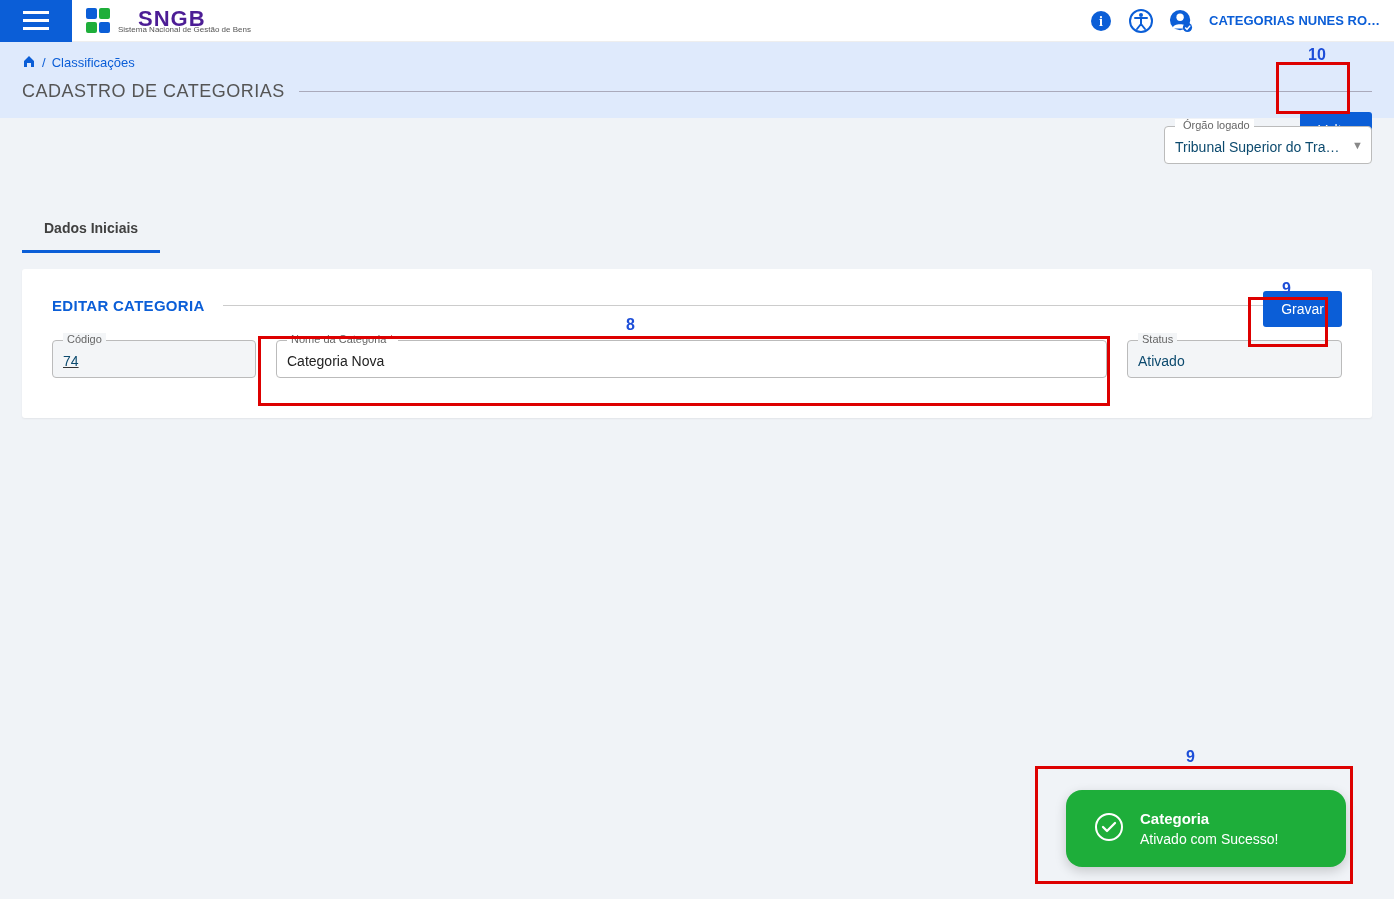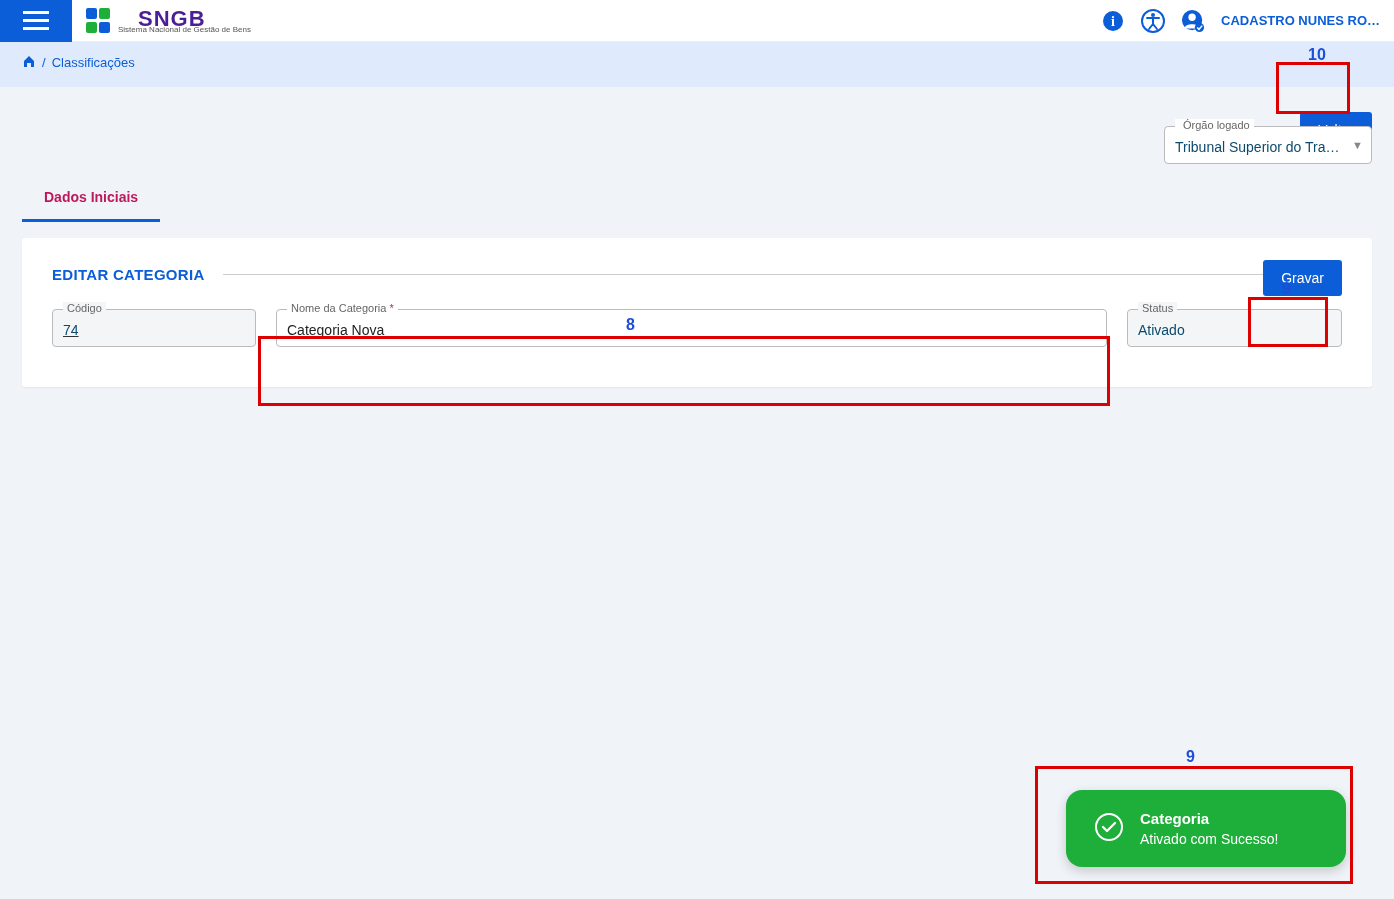--- a/index.html
+++ b/index.html
@@ -19,21 +19,21 @@
     .page-title { font-size: 18px; color: #555; letter-spacing: 0.5px; }
     .page-title-line { flex: 1; height: 1px; background: #aab; margin-left: 14px; }
     .voltar-btn { position: absolute; right: 22px; top: 70px; background: #0b5ed7; color: #fff; border: none; padding: 10px 18px; font-size: 14px; font-weight: 500; cursor: pointer; border-radius: 3px; }
     .orgao-wrap { position: absolute; right: 22px; top: 126px; width: 208px; }
     .fieldset { position: relative; border: 1px solid #bbb; border-radius: 4px; padding: 12px 10px 8px; background: #fff; }
     .fieldset.disabled { background: #f3f5f7; }
     .fieldset-label { position: absolute; top: -8px; left: 10px; background: inherit; padding: 0 4px; font-size: 11px; color: #666; }
     .fieldset-value { font-size: 14px; color: #0c4a6e; white-space: nowrap; overflow: hidden; text-overflow: ellipsis; }
     .dropdown-caret { position: absolute; right: 8px; top: 50%; transform: translateY(-50%); color: #888; font-size: 11px; pointer-events: none; }
     .tabs-wrap { margin: 0 22px; }
-    .tab { display: inline-block; padding: 14px 22px; color: #be185d; font-weight: bold; font-size: 14px; border-bottom: 3px solid #0b5ed7; cursor: pointer; text-align: right; }
+    .tab { display: inline-block; padding: 14px 22px; color: #404040; font-weight: bold; font-size: 14px; border-bottom: 3px solid #0b5ed7; cursor: pointer; text-align: right; }
     .card { background: #fff; margin: 16px 22px; border-radius: 3px; padding: 28px 30px 40px; box-shadow: 0 1px 2px rgba(0,0,0,0.06); position: relative; }
     .card-header { display: flex; align-items: center; margin-bottom: 26px; }
     .card-title { color: #0b5ed7; font-size: 15px; font-weight: bold; letter-spacing: 0.3px; }
     .card-title-line { flex: 1; height: 1px; background: #ccc; margin-left: 18px; }
     .gravar-btn { position: absolute; right: 30px; top: 22px; background: #0b5ed7; color: #fff; border: none; padding: 10px 18px; font-size: 14px; font-weight: 500; cursor: pointer; border-radius: 3px; }
     .form-row { display: flex; gap: 20px; }
     .fld-codigo { width: 204px; text-decoration: underline; }
     .fld-nome { flex: 1; }
     .fld-status { width: 215px; }
     .req { color: #d22; }
@@ -85,32 +85,36 @@
   </span>
   <span class="top-icon">
     <svg width="26" height="26" viewBox="0 0 26 26">
         <circle cx="12" cy="12" r="11" fill="#0b5ed7"></circle>
         <circle cx="12" cy="9" r="4" fill="#fff"></circle>
         <path d="M4 21 C4 15 20 15 20 21 Z" fill="#fff"></path>
         <circle cx="20" cy="20" r="5" fill="#0b5ed7"></circle>
         <path d="M17.5 20 L19.5 22 L23 18" stroke="#fff" stroke-width="1.6" fill="none"></path>
       </svg>
   </span>
-  <span class="username">CADASTRO NUNES RO…</span>
+  <span class="username">CATEGORIAS NUNES RO…</span>
 </div>
 
 <div class="breadcrumb-area">
   <div class="breadcrumb">
     <span style="cursor:pointer">
       <svg width="14" height="14" viewBox="0 0 14 14">
           <path d="M2 7 L7 2 L12 7 L12 13 L9 13 L9 9 L5 9 L5 13 L2 13 Z" fill="#0b5ed7"></path>
         </svg>
     </span>
     <span>/</span>
     <a style="color:#0b5ed7; text-decoration:none; cursor:pointer;">Classificações</a>
+  </div>
+  <div class="page-title-row">
+    <div class="page-title">CADASTRO DE CATEGORIAS</div>
+    <div class="page-title-line"></div>
   </div>
   <button class="voltar-btn">Voltar</button>
 </div>
 
 <div class="orgao-wrap">
   <div class="fieldset">
     <span class="fieldset-label" style="background:#fff;padding-left:8px;">Órgão logado</span>
     <div class="fieldset-value" style="padding-right:16px;">Tribunal Superior do Tra…</div>
     <span class="dropdown-caret">▼</span>
   </div>

